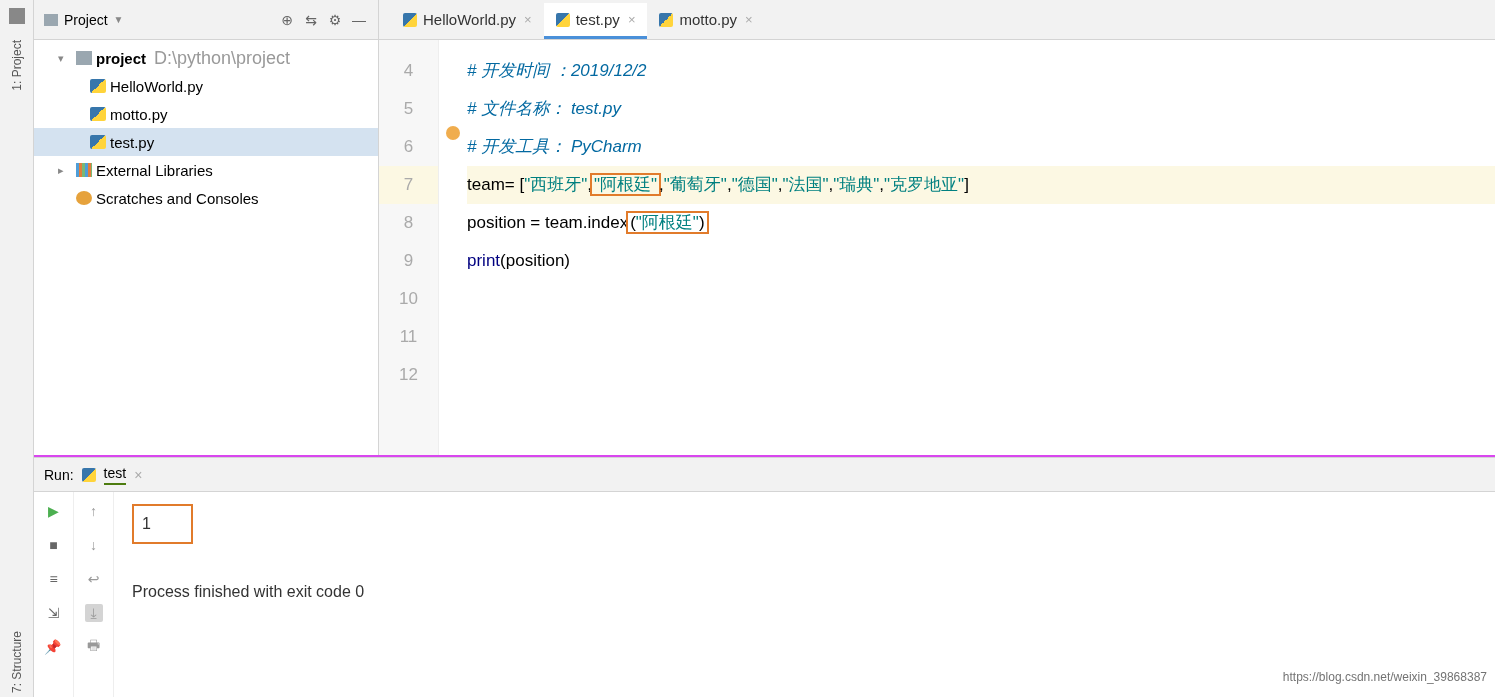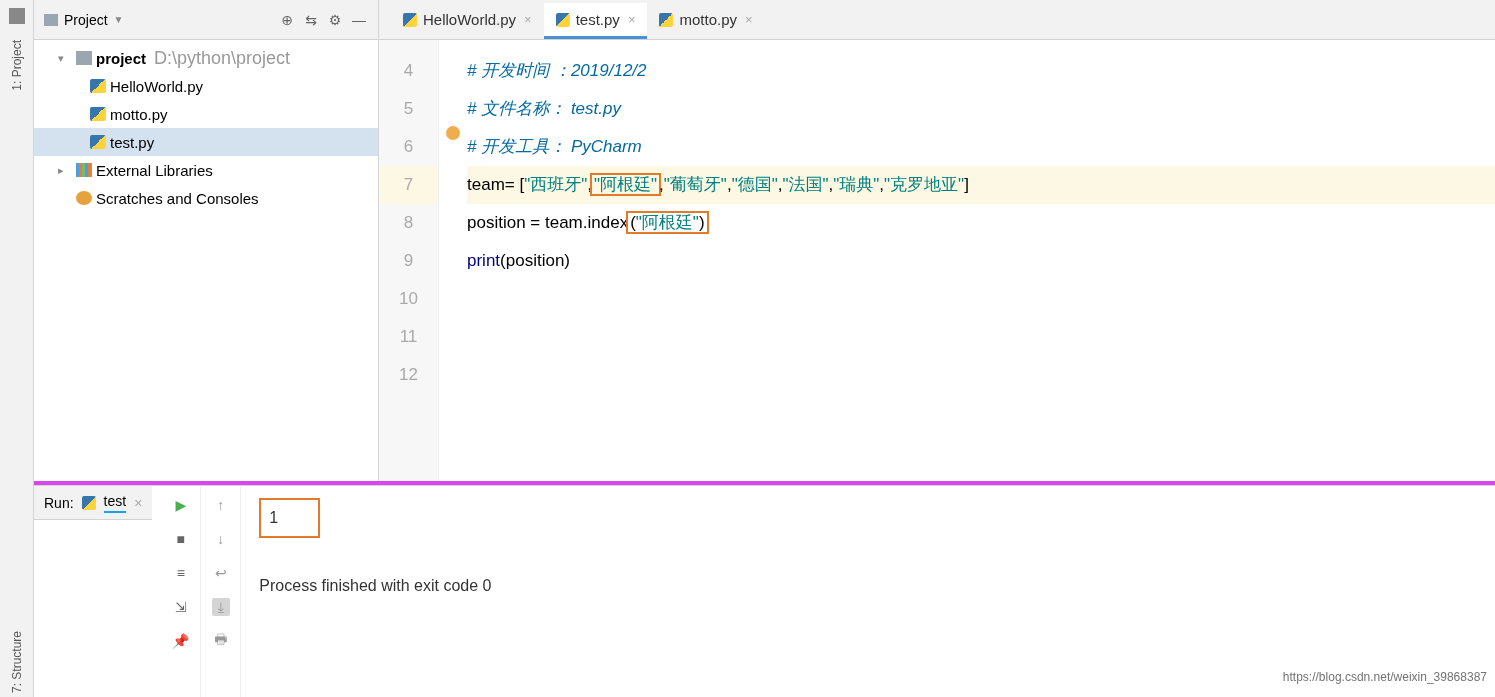--- a/index.html
+++ b/index.html
@@ -1,21 +1,21 @@
 <!DOCTYPE html>
 <html><head>
 <meta charset="utf-8">
 <style>
 * { margin: 0; padding: 0; box-sizing: border-box; font-family: "Segoe UI", Arial, sans-serif; }
 body { width: 1495px; height: 697px; background: #fff; display: flex; overflow: hidden; font-size: 14px; color: #000; }
 .left-rail { width: 34px; background: #f2f2f2; border-right: 1px solid #d4d4d4; display: flex; flex-direction: column; align-items: center; padding-top: 8px; gap: 12px; }
 .left-rail .tool-label { writing-mode: vertical-rl; transform: rotate(180deg); font-size: 12px; color: #555; padding: 4px 0; cursor: pointer; }
 .left-rail .tool-icon-box { width: 16px; height: 16px; background: #888; }
 .main-area { flex: 1; display: flex; flex-direction: column; }
-.upper { display: flex; flex: 1; min-height: 0; border-bottom: 4px solid #d946ef; }
+.upper { display: flex; flex: 1; min-height: 0; border-bottom: 2px solid #d946ef; }
 .project-panel { width: 345px; border-right: 1px solid #d4d4d4; display: flex; flex-direction: column; background: #fff; }
 .project-header { height: 40px; display: flex; align-items: center; padding: 0 10px; border-bottom: 1px solid #d4d4d4; background: #f2f2f2; gap: 6px; }
 .project-header .folder-ic { width: 14px; height: 12px; background: #9aa7b0; display: inline-block; }
 .project-header .title { font-size: 14px; color: #000; }
 .project-header .chev { color: #888; font-size: 10px; }
 .project-header .spacer { flex: 1; }
 .project-header .ic-btn { width: 18px; height: 18px; display: inline-flex; align-items: center; justify-content: center; color: #666; cursor: pointer; font-size: 14px; }
 .tree { padding: 4px 0; font-size: 15px; }
 .tree-row { display: flex; align-items: center; height: 28px; padding-left: 12px; gap: 4px; cursor: pointer; }
 .tree-row.selected { background: #d4e2f0; }
@@ -45,24 +45,24 @@
 .code .line { height: 38px; }
 .code .line.hl { background: #fcf8e3; }
 .comment { color: #0369a1; font-style: italic; }
 .kw { color: #000080; }
 .str { color: #008080; }
 .func { color: #000; }
 .ident { color: #000; }
 .paren { color: #000; }
 .bracket { color: #000; }
 .hi-box { border: 2px solid #e17b2b; padding: 0 2px; margin: 0 -2px; }
-.run-panel { height: 212px; display: flex; flex-direction: row; background: #fff; border-top: 1px solid #d4d4d4; gap: 9px; }
+.run-panel { height: 240px; display: flex; flex-direction: column; background: #fff; border-top: 1px solid #d4d4d4; }
 .run-header { height: 34px; display: flex; align-items: center; padding: 0 10px; gap: 8px; background: #f2f2f2; border-bottom: 1px solid #d4d4d4; font-size: 14px; }
 .run-header .pyic { width: 14px; height: 14px; background: linear-gradient(135deg,#3776ab 0 50%,#ffd43b 50% 100%); border-radius: 2px; }
-.run-header .tabname { border-bottom: 2px solid #0ea5e9; padding-bottom: 2px; }
+.run-header .tabname { border-bottom: 2px solid #4d7c0f; padding-bottom: 2px; }
 .run-header .close { color: #aaa; }
 .run-body { flex: 1; display: flex; }
 .run-gutter { width: 40px; border-right: 1px solid #eee; display: flex; flex-direction: column; align-items: center; padding-top: 10px; gap: 16px; }
 .run-gutter .gic { width: 18px; height: 18px; display: flex; align-items: center; justify-content: center; color: #666; cursor: pointer; font-size: 14px; }
 .run-gutter .gic.play { color: #4caf50; }
 .run-gutter2 { width: 40px; border-right: 1px solid #eee; display: flex; flex-direction: column; align-items: center; padding-top: 10px; gap: 16px; }
 .run-gutter2 .gic { width: 18px; height: 18px; display: flex; align-items: center; justify-content: center; color: #999; cursor: pointer; font-size: 14px; }
 .run-gutter2 .gic.active { background: #d4d4d4; border-radius: 2px; }
 .console { flex: 1; padding: 12px 18px; font-family: "Consolas","Courier New",monospace; font-size: 16px; line-height: 32px; color: #333; position: relative; }
 .console .cmd { color: #4a4a8c; }

